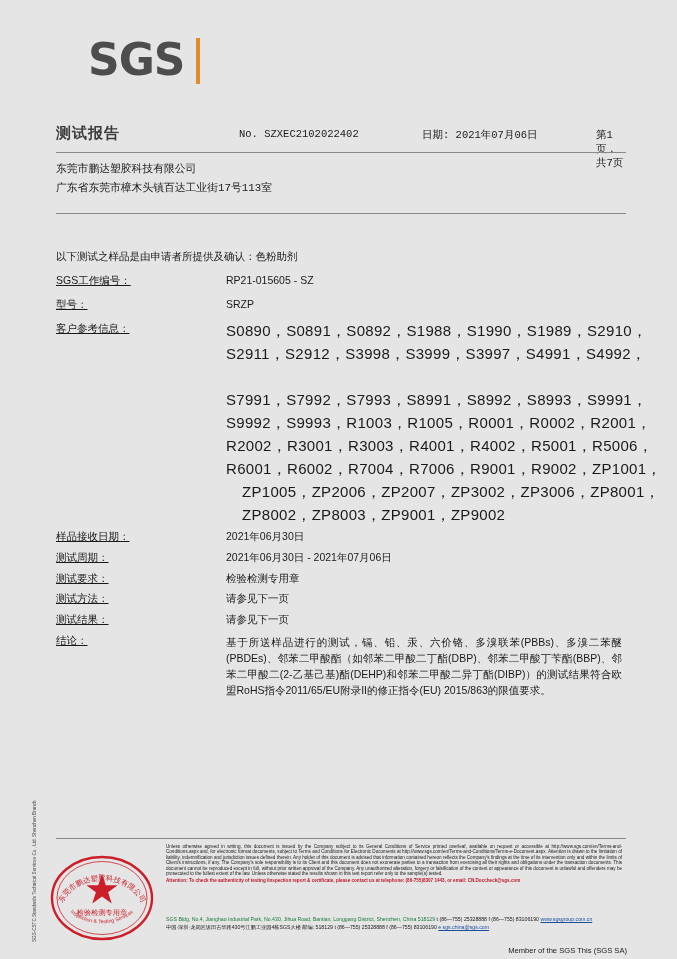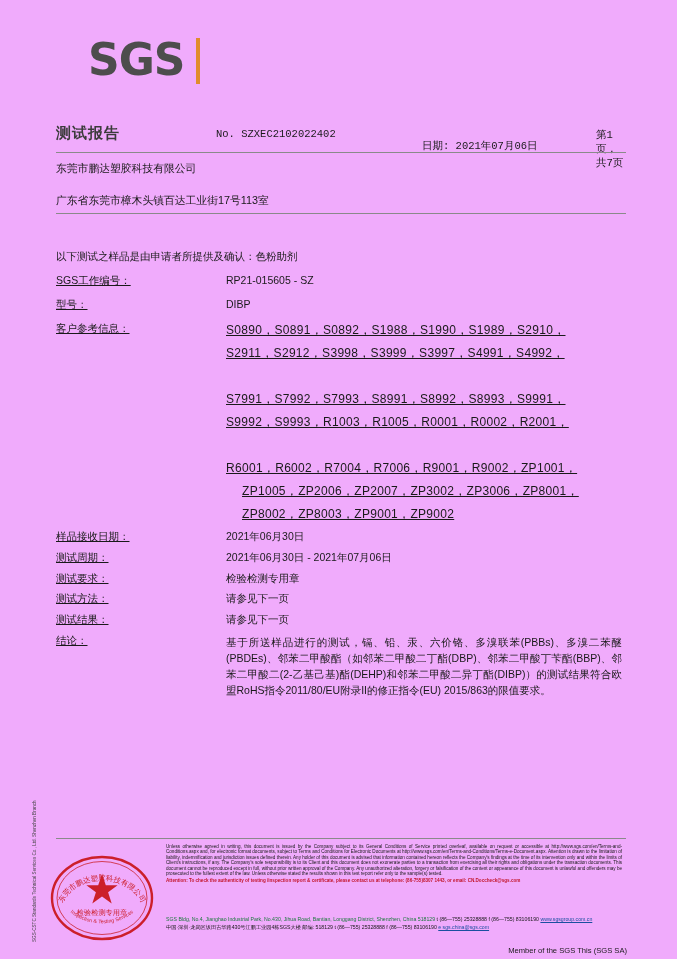--- a/index.html
+++ b/index.html
@@ -13,21 +13,21 @@
     position: relative;
     font-family: "Liberation Sans", sans-serif;
     color: #000;
     overflow: hidden;
   }
   .page {
     position: absolute;
     left: 0; top: 0;
     width: 677px;
     height: 959px;
-    background: #f0abfc;
+    background: #e5e5e5;
   }
   
   .logo-wrap {
     position: absolute;
     left: 88px;
     top: 36px;
     width: 110px;
     height: 52px;
   }
   .logo-text {
@@ -58,32 +58,31 @@
   .doc-title {
     position: absolute;
     left: 0; top: 0;
     font-size: 15px;
     font-weight: bold;
     color: #3b3b3b;
     letter-spacing: 1px;
   }
   .doc-no {
     position: absolute;
-    left: 160px;
+    left: 183px;
     top: 4px;
     font-size: 10.5px;
     color: #1a1a1a;
   }
   .doc-date {
     position: absolute;
     left: 366px;
     top: 4px;
     font-size: 10.5px;
     color: #1a1a1a;
-    margin-top: 11px;
   }
   .doc-page {
     position: absolute;
     left: 540px;
     top: 4px;
     font-size: 10.5px;
     color: #1a1a1a;
   }
   .rule {
     position: absolute;
@@ -97,23 +96,24 @@
   .company-name {
     position: absolute;
     left: 56px;
     top: 162px;
     font-size: 10.8px;
     color: #1a1a1a;
   }
   .company-addr {
     position: absolute;
     left: 56px;
-    top: 194px;
+    top: 181px;
     font-size: 10.8px;
     color: #1a1a1a;
+    font-family: Liberation Mono, monospace;
   }
   #rule-mid { top: 213px; }
   
   .sample-stmt {
     position: absolute;
     left: 56px;
     top: 250px;
     font-size: 10.5px;
     color: #1a1a1a;
   }
@@ -128,24 +128,23 @@
   }
   .field-val {
     position: absolute;
     left: 226px;
     font-size: 10.5px;
     color: #1a1a1a;
   }
   .ref-line {
     position: absolute;
     left: 226px;
-    font-size: 12px;
+    font-size: 15px;
     color: #1a1a1a;
     letter-spacing: 0.3px;
-    text-decoration: underline;
   }
   .ref-line.indent { left: 242px; }
   .concl-text {
     position: absolute;
     left: 226px;
     top: 634px;
     width: 396px;
     font-size: 10.5px;
     line-height: 16px;
     color: #1a1a1a;
@@ -228,49 +227,50 @@
   <div class="company-name">东莞市鹏达塑胶科技有限公司</div>
   <div class="company-addr">广东省东莞市樟木头镇百达工业街17号113室</div>
   <div class="rule" id="rule-mid"></div>
 
   <div class="sample-stmt">以下测试之样品是由申请者所提供及确认：色粉助剂</div>
 
   <div class="field" style="top:274px">SGS工作编号：</div>
   <div class="field-val" style="top:274px">RP21-015605 - SZ</div>
 
   <div class="field" style="top:298px">型号：</div>
-  <div class="field-val" style="top:298px">DIBP</div>
+  <div class="field-val" style="top:298px">SRZP</div>
 
   <div class="field" style="top:322px">客户参考信息：</div>
 
   <div class="ref-line" style="top:322px">S0890，S0891，S0892，S1988，S1990，S1989，S2910，</div>
   <div class="ref-line" style="top:345px">S2911，S2912，S3998，S3999，S3997，S4991，S4992，</div>
   <div class="ref-line" style="top:391px">S7991，S7992，S7993，S8991，S8992，S8993，S9991，</div>
   <div class="ref-line" style="top:414px">S9992，S9993，R1003，R1005，R0001，R0002，R2001，</div>
+  <div class="ref-line" style="top:437px">R2002，R3001，R3003，R4001，R4002，R5001，R5006，</div>
   <div class="ref-line" style="top:460px">R6001，R6002，R7004，R7006，R9001，R9002，ZP1001，</div>
   <div class="ref-line indent" style="top:483px">ZP1005，ZP2006，ZP2007，ZP3002，ZP3006，ZP8001，</div>
   <div class="ref-line indent" style="top:506px">ZP8002，ZP8003，ZP9001，ZP9002</div>
 
   <div class="field" style="top:530px">样品接收日期：</div>
   <div class="field-val" style="top:530px">2021年06月30日</div>
 
   <div class="field" style="top:551px">测试周期：</div>
   <div class="field-val" style="top:551px">2021年06月30日 - 2021年07月06日</div>
 
   <div class="field" style="top:572px">测试要求：</div>
   <div class="field-val" style="top:572px">检验检测专用章</div>
 
   <div class="field" style="top:592px">测试方法：</div>
   <div class="field-val" style="top:592px">请参见下一页</div>
 
   <div class="field" style="top:613px">测试结果：</div>
   <div class="field-val" style="top:613px">请参见下一页</div>
 
   <div class="field" style="top:634px">结论：</div>
-  <div class="concl-text">基于所送样品进行的测试，镉、铅、汞、六价铬、多溴联苯(PBBs)、多溴二苯醚(PBDEs)、邻苯二甲酸酯（如邻苯二甲酸二丁酯(DBP)、邻苯二甲酸丁苄酯(BBP)、邻苯二甲酸二(2-乙基己基)酯(DEHP)和邻苯二甲酸二异丁酯(DIBP)）的测试结果符合欧盟RoHS指令2011/80/EU附录II的修正指令(EU) 2015/863的限值要求。</div>
+  <div class="concl-text">基于所送样品进行的测试，镉、铅、汞、六价铬、多溴联苯(PBBs)、多溴二苯醚(PBDEs)、邻苯二甲酸酯（如邻苯二甲酸二丁酯(DBP)、邻苯二甲酸丁苄酯(BBP)、邻苯二甲酸二(2-乙基己基)酯(DEHP)和邻苯二甲酸二异丁酯(DIBP)）的测试结果符合欧盟RoHS指令2011/65/EU附录II的修正指令(EU) 2015/863的限值要求。</div>
 
   <div class="rule" id="rule-foot"></div>
 
   <div class="stamp">
     <svg width="112" height="92" viewBox="0 0 112 92">
       <ellipse cx="56" cy="46" rx="50" ry="41" fill="none" stroke="#cc1f2a" stroke-width="2.4"></ellipse>
       <ellipse cx="56" cy="46" rx="45" ry="36.5" fill="none" stroke="#cc1f2a" stroke-width="0.8"></ellipse>
       <path id="arcTop" d="M 16 52 A 42 34 0 0 1 96 52" fill="none" stroke="none"></path>
       <text font-size="7.4" fill="#cc1f2a" font-family="'DejaVu Sans',sans-serif">
         <textPath href="#arcTop" startOffset="50%" text-anchor="middle">东莞市鹏达塑胶科技有限公司</textPath>

